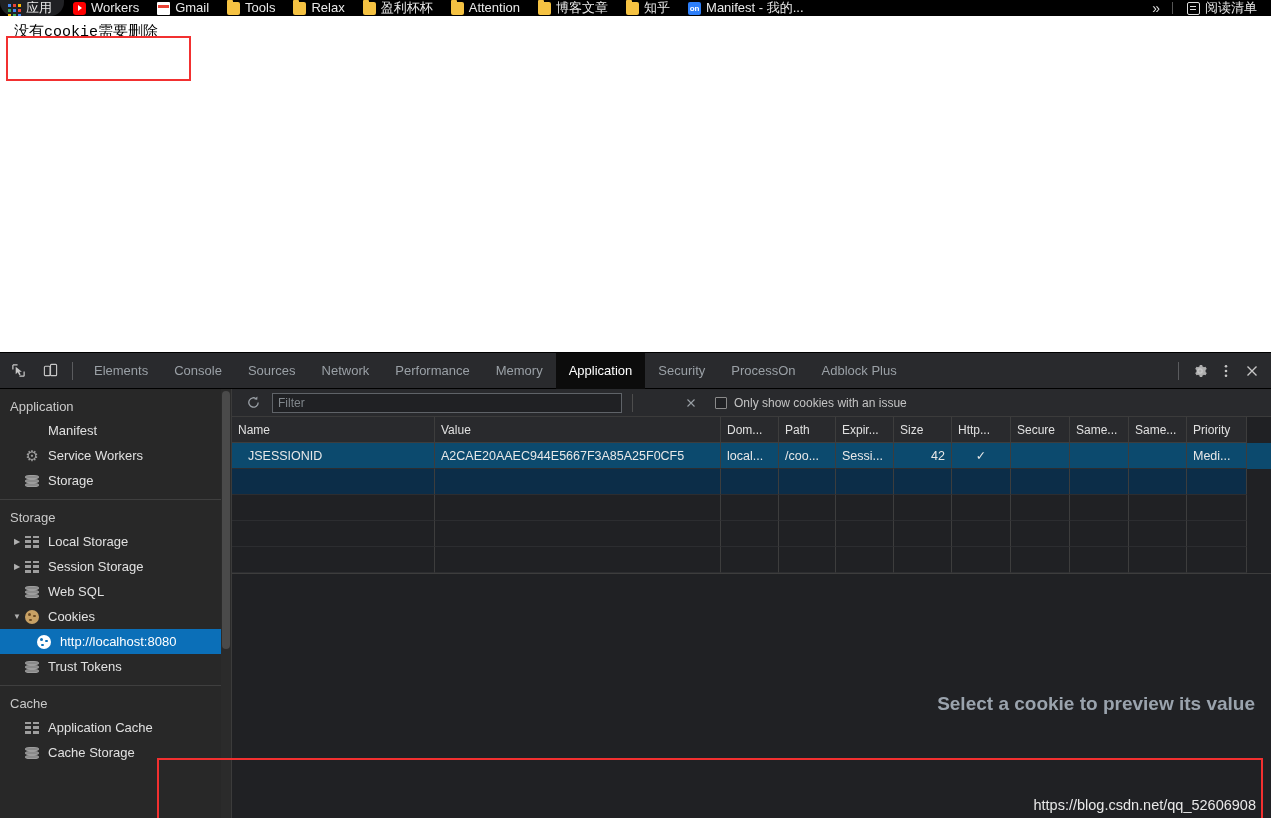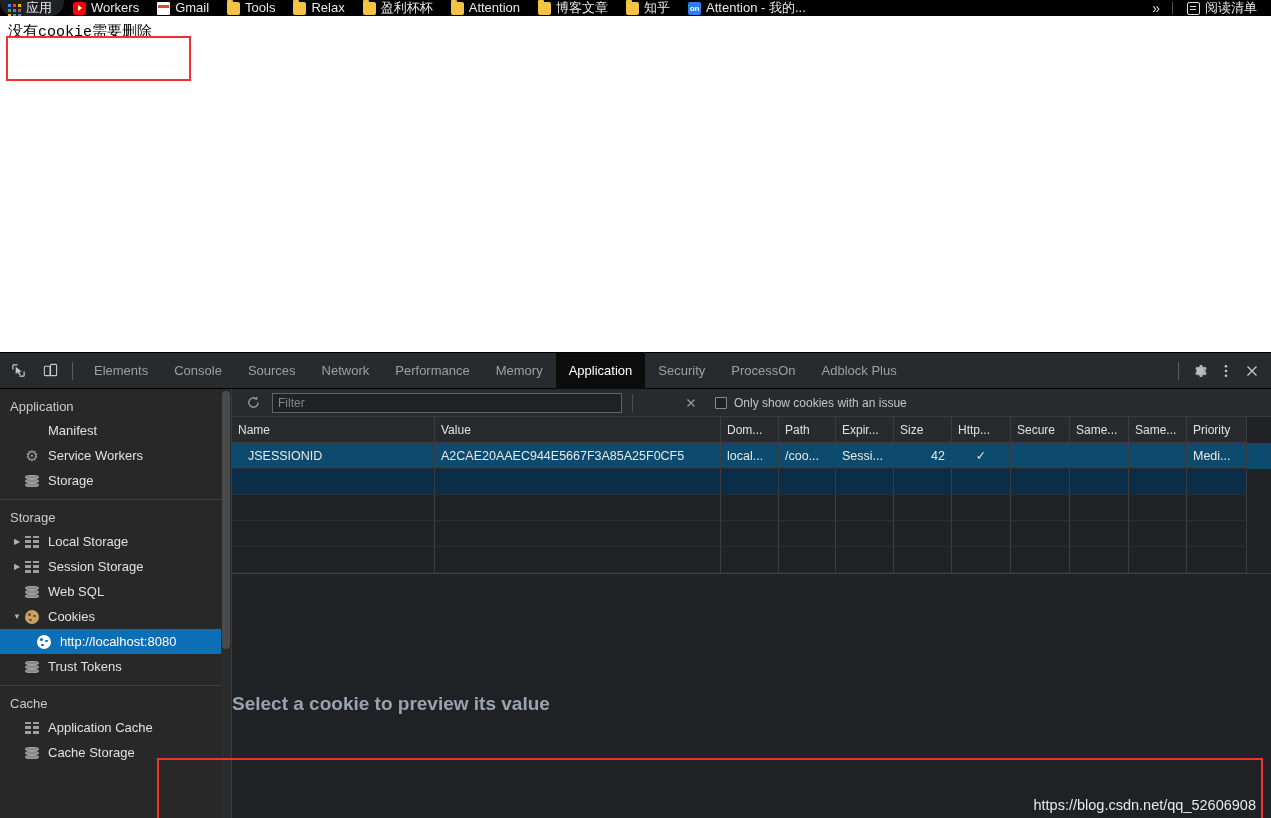--- a/index.html
+++ b/index.html
@@ -77,21 +77,21 @@
     box-shadow: 0 3px 0 #ddd;
   }
 
   
   #page-area {
     position: absolute; left: 0; top: 16px;
     width: 1271px; height: 336px;
     background: #fff;
   }
   #page-note {
-    position: absolute; left: 8px; top: 6px;
+    position: absolute; left: 14px; top: 6px;
     font-family: "Liberation Mono", monospace;
     font-size: 15px;
     color: #000;
     white-space: nowrap;
   }
   #note-highlight {
     position: absolute; left: 6px; top: 20px;
     width: 185px; height: 45px;
     border: 2px solid #f23030;
     pointer-events: none;
@@ -290,21 +290,21 @@
   .cell-right { justify-content: flex-end; }
   .cell-center { justify-content: center; }
   #grid-bottom-line {
     border-top: 1px solid #3d3d3d;
   }
 
   
   #preview-pane {
     position: absolute; left: 0; top: 200px;
     width: 1023px; height: 230px;
-    display: flex; align-items: center; justify-content: flex-start;
+    display: flex; align-items: center; justify-content: flex-end;
   }
   #preview-text {
     color: #9aa3ad; font-size: 19px; font-weight: bold;
   }
   #watermark {
     position: absolute; right: 15px; bottom: 6px;
     color: #e8e8e8; font-size: 14.5px;
   }
 
   
@@ -362,21 +362,21 @@
   <div class="bm-item">
     <span class="bm-ico ico-folder"></span>
     <span>博客文章</span>
   </div>
   <div class="bm-item">
     <span class="bm-ico ico-folder"></span>
     <span>知乎</span>
   </div>
   <div class="bm-item">
     <span class="bm-ico ico-pon">on</span>
-    <span>Attention - 我的...</span>
+    <span>Manifest - 我的...</span>
   </div>
 
   <div style="flex:1 1 auto"></div>
   <div class="bm-overflow">»</div>
   <div class="bm-sep"></div>
   <div class="bm-item" style="padding-right:14px">
     <span class="bm-ico ico-reading"></span>
     <span>阅读清单</span>
   </div>
 </div>

